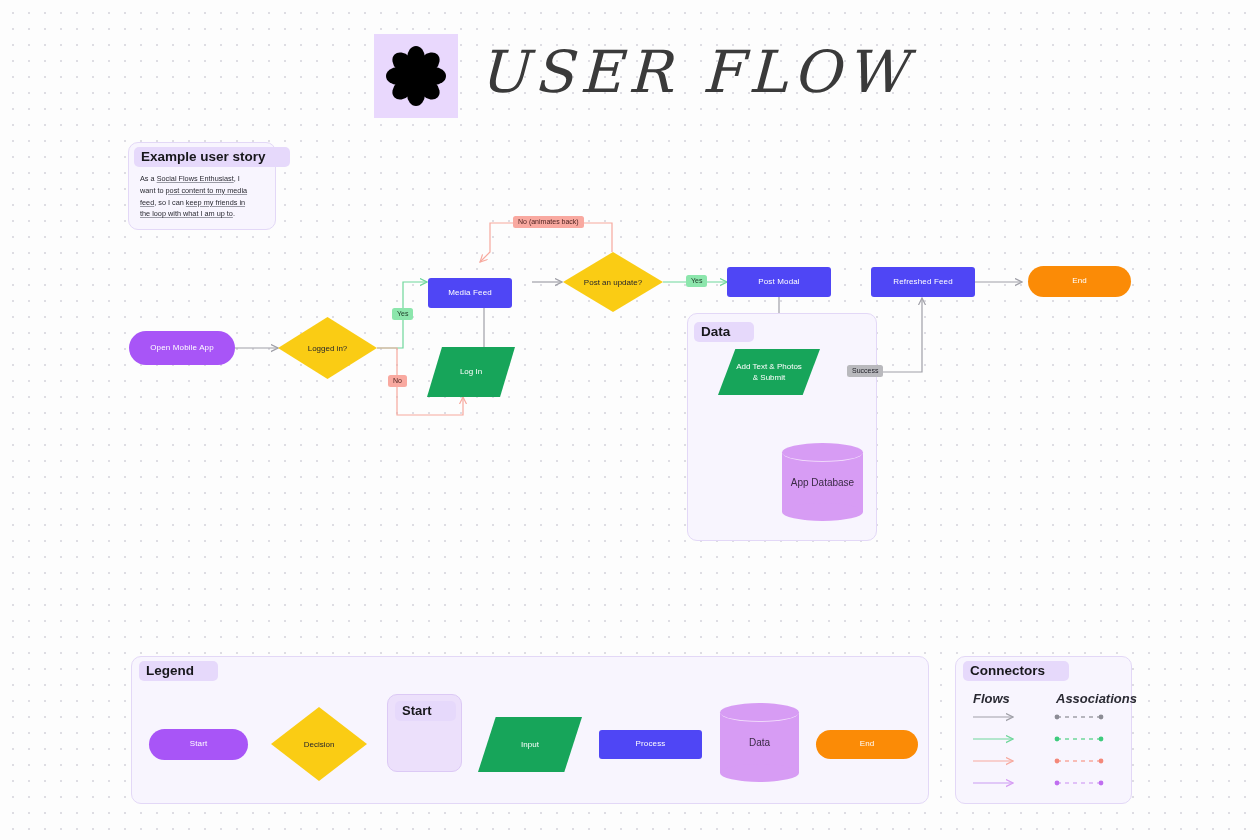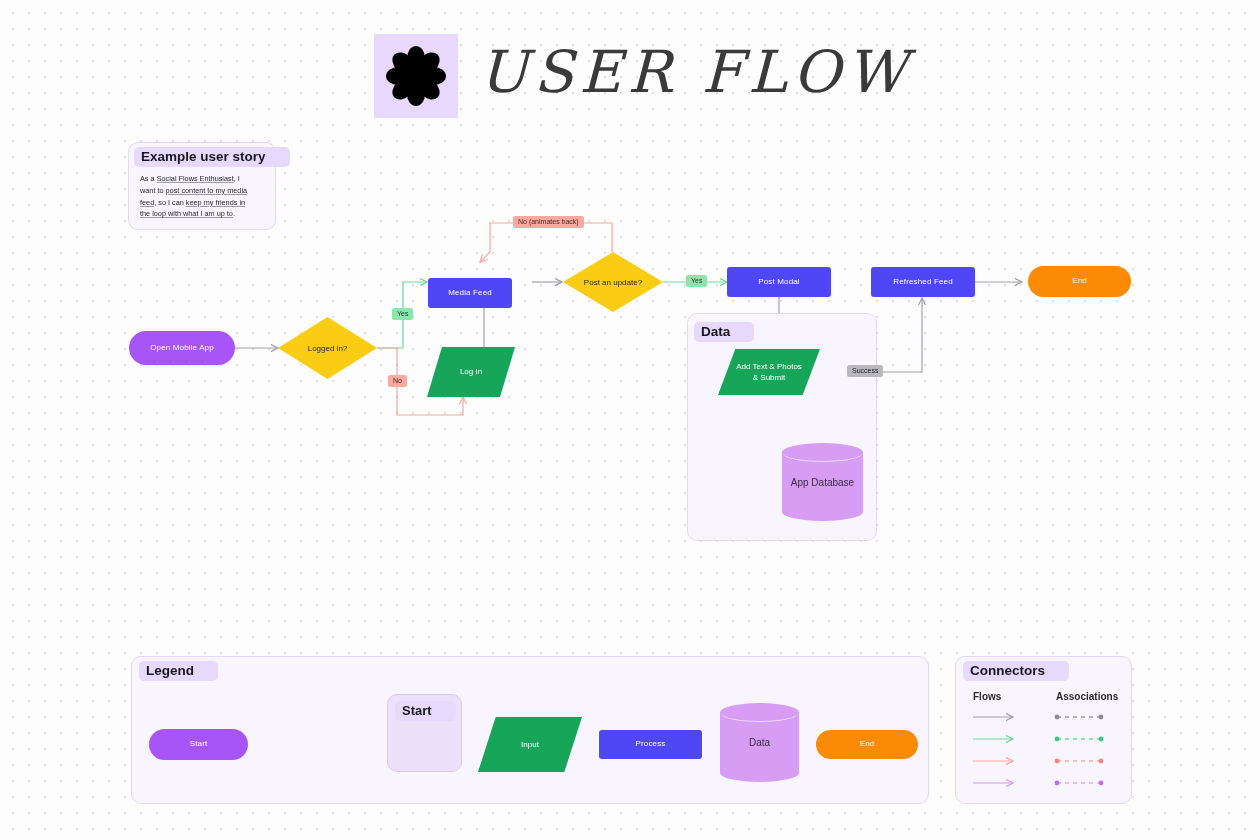--- a/index.html
+++ b/index.html
@@ -134,21 +134,21 @@
   
   #modal-box { left: 687px; top: 313px; width: 190px; height: 228px; }
   #modal-chip { left: 694px; top: 322px; font-size: 13.5px; }
 
   
   #legend-panel { left:131px; top:656px; width:798px; height:148px; }
   #legend-chip  { left:139px; top:661px; font-size:13.5px; }
   #connectors-panel { left:955px; top:656px; width:177px; height:148px; }
   #connectors-chip  { left:963px; top:661px; font-size:13.5px; }
   .conn-col-head {
-    position:absolute; font-size:10px; font-weight:bold; color:#2a2a33;
+    position:absolute; font-size:13px; font-weight:bold; color:#2a2a33;font-style:italic;
   }
 
   
   #edges { position:absolute; left:0; top:0; width:1260px; height:840px; pointer-events:none; }
 </style>
 </head>
 <body>
 
 <div id="canvas">
 
@@ -274,20 +274,24 @@
   <div class="edge-label lab-yes" style="left:686px;top:275px;">Yes</div>
   <div class="edge-label lab-neutral" style="left:847px;top:365px;">Success</div>
 
   <div class="abs group-box" id="legend-panel"></div>
   <div class="abs group-chip" id="legend-chip">Legend</div>
 
   <div class="abs node start-node" style="left:149px;top:729px;width:99px;height:31px;">
     <span>Start</span>
   </div>
 
+  <div class="diamond-wrap" style="left:271px;top:707px;width:96px;height:74px;">
+    <div class="diamond-shape"></div>
+    <div class="diamond-label">Decision</div>
+  </div>
 
   <div class="abs group-box" style="left:387px;top:694px;width:75px;height:78px;background:#ece0fb;border-color:#dcc9f5;"></div>
   <div class="abs group-chip" style="left:395px;top:701px;font-size:13px;">Start</div>
 
   <div class="para-wrap" style="left:478px;top:717px;width:104px;height:55px;">
     <div class="para-shape"></div>
     <div class="para-label">Input</div>
   </div>
 
   <div class="abs node process-node" style="left:599px;top:730px;width:103px;height:29px;">

